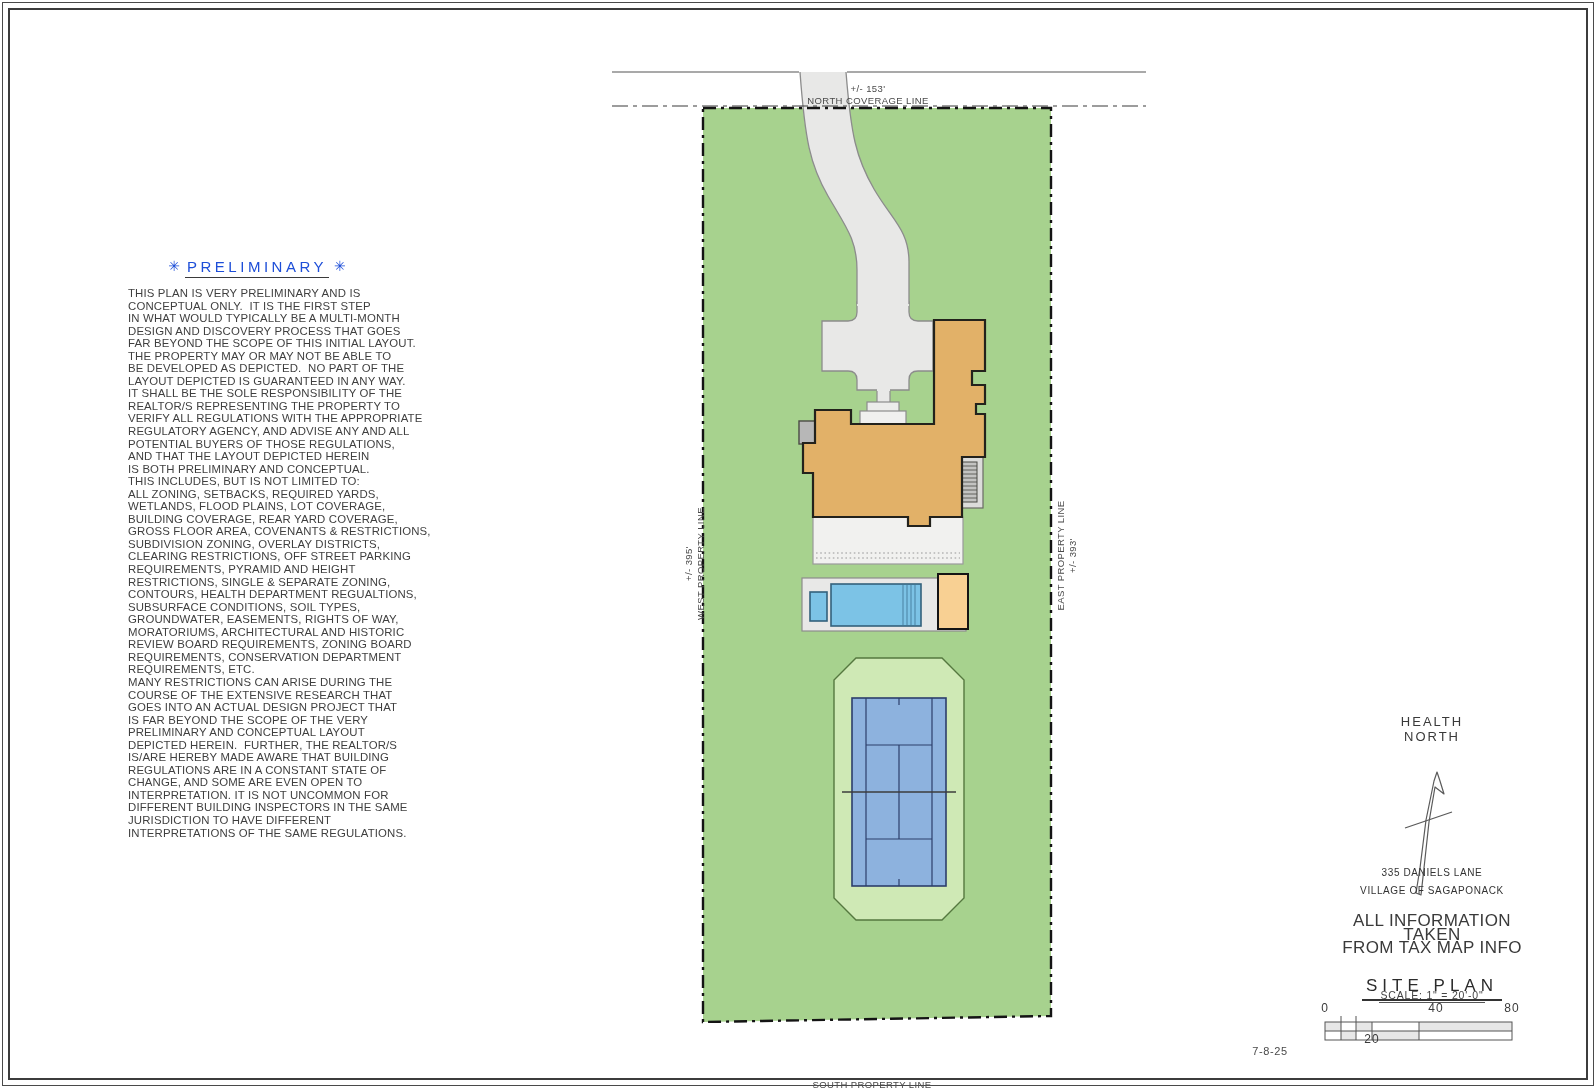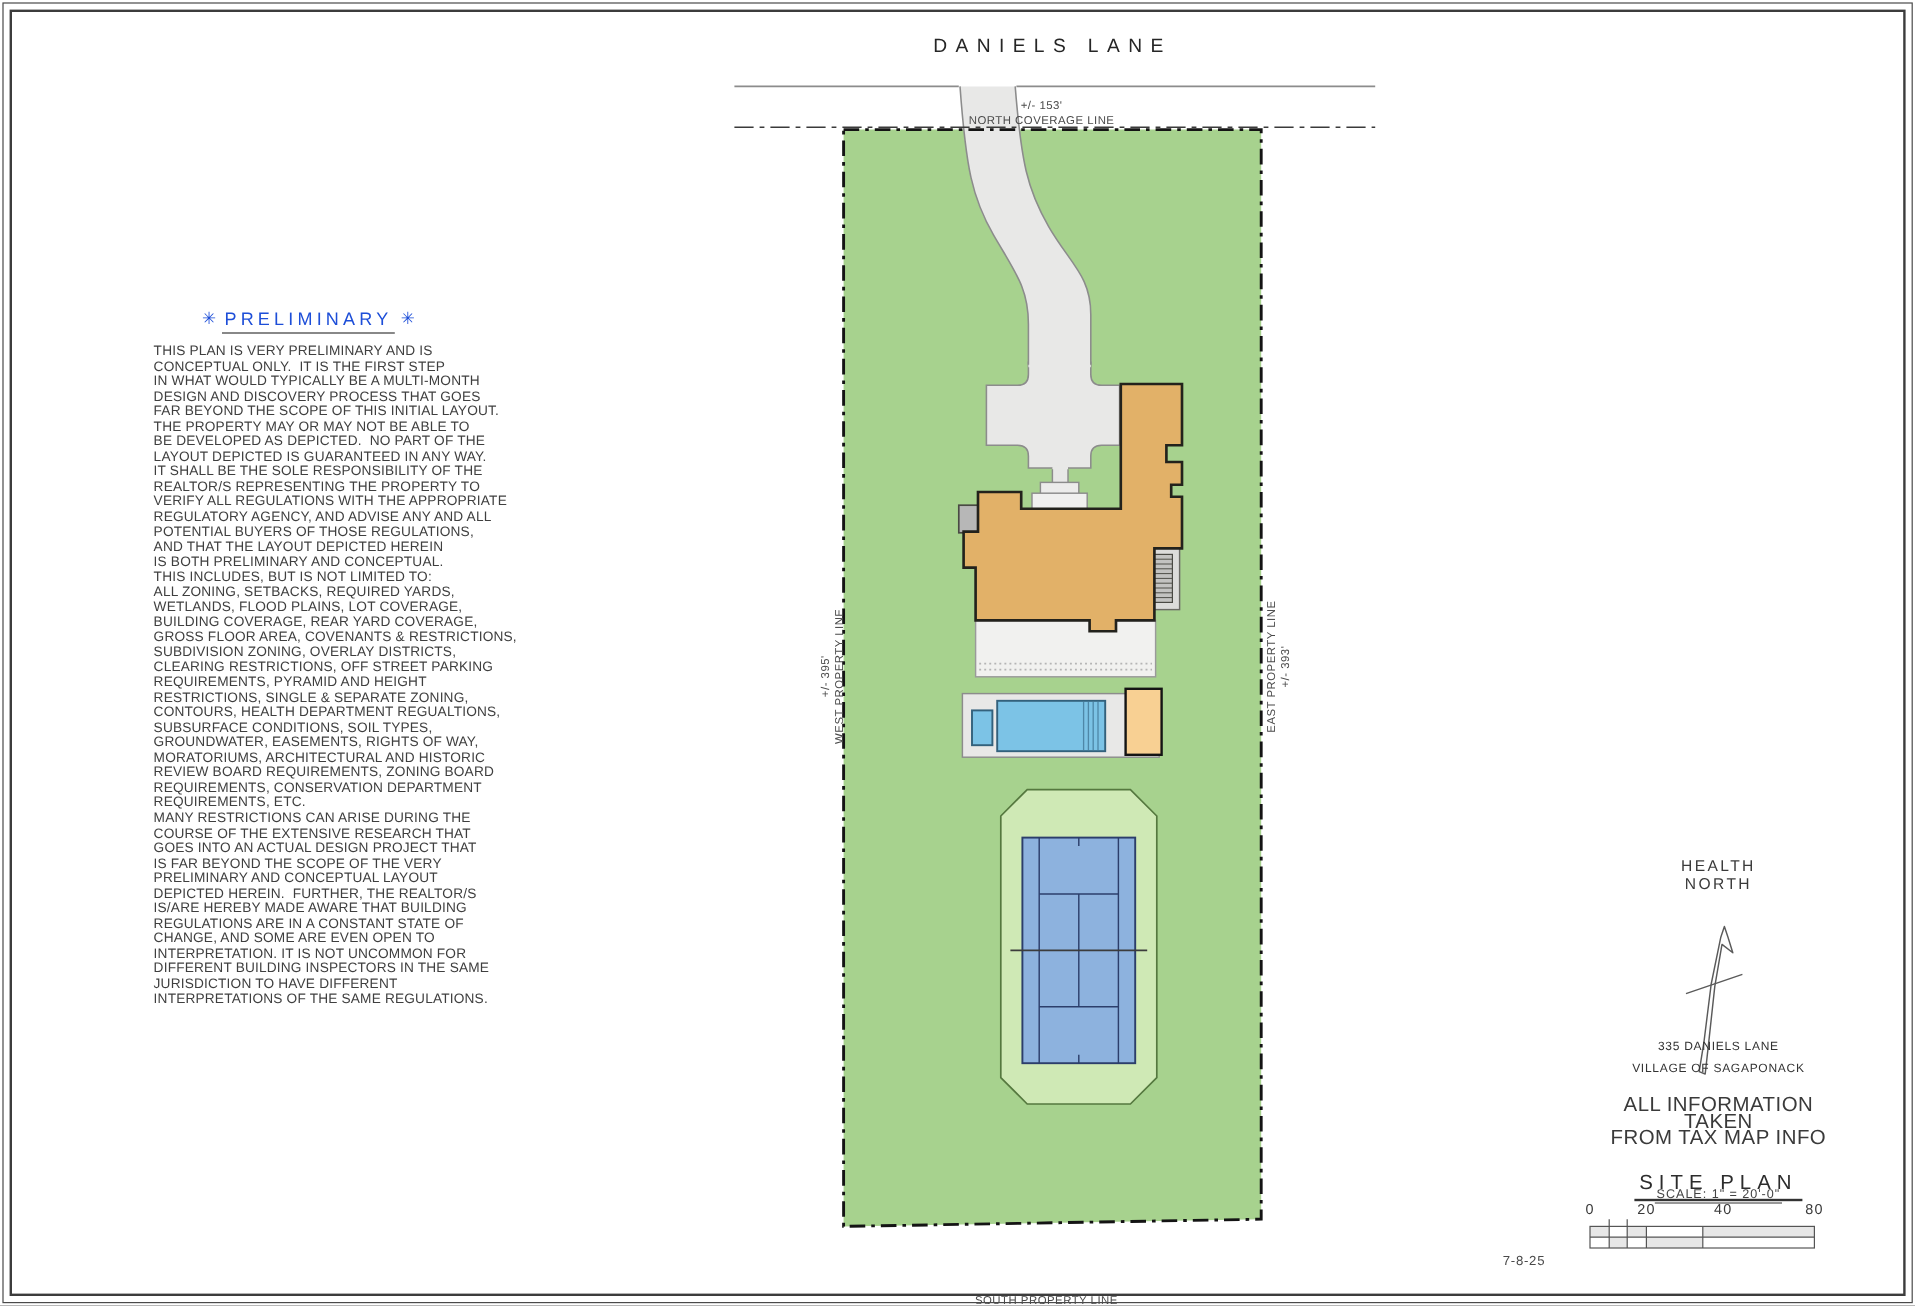--- a/index.html
+++ b/index.html
@@ -123,21 +123,20 @@
         <rect x="1325" y="1022" width="187" height="18"></rect>
         <line x1="1325" y1="1031" x2="1512" y2="1031"></line>
         <line x1="1341" y1="1016" x2="1341" y2="1040"></line>
         <line x1="1356" y1="1016" x2="1356" y2="1040"></line>
         <line x1="1372" y1="1022" x2="1372" y2="1040"></line>
         <line x1="1419" y1="1022" x2="1419" y2="1040"></line>
       </g>
     </g>
   </svg>
 
-  <div class="txt road-title">DANIELS LANE</div>
 
   <div class="txt pl-label pl-north">
     <div>+/- 153'</div>
     <div>NORTH COVERAGE LINE</div>
   </div>
   <div class="txt pl-label pl-west">
     <div>+/- 395'</div>
     <div>WEST PROPERTY LINE</div>
   </div>
   <div class="txt pl-label pl-east">
@@ -210,21 +209,21 @@
     <div>FROM TAX MAP INFO</div>
   </div>
   <div class="txt rcol plan-title">
     <span class="pt">SITE PLAN</span>
   </div>
   <div class="txt rcol scale-note">
     <span class="sn">SCALE: 1" = 20'-0"</span>
   </div>
 
   <span class="scale-num" style="left:1325px;">0</span>
-  <span class="scale-num" style="left:1372px;">20</span>
+  <span class="scale-num" style="left:1372px;margin-top:31px;">20</span>
   <span class="scale-num" style="left:1419px;margin-left:17px;">40</span>
   <span class="scale-num" style="left:1512px;">80</span>
 
   <div class="txt date">7-8-25</div>
 
   <div class="frame-outer"></div>
   <div class="frame-inner"></div>
 </div>
 
 </body></html>

